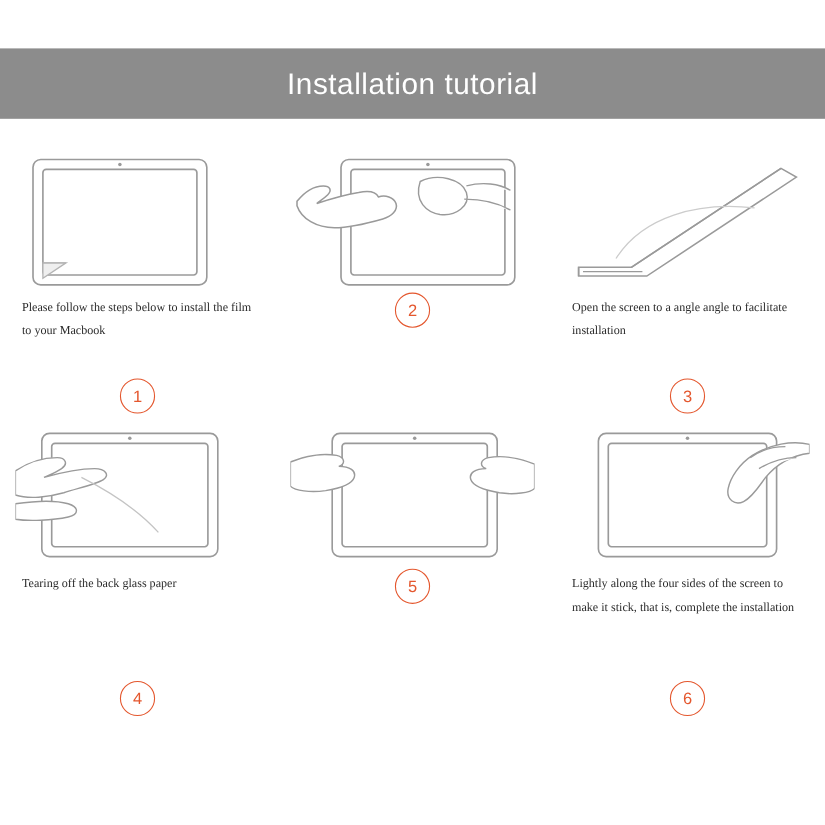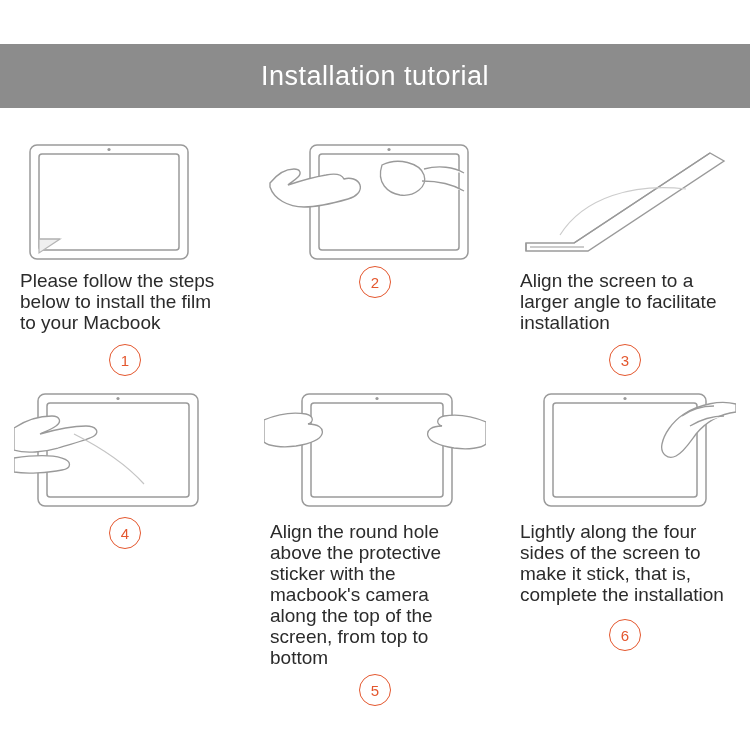--- a/index.html
+++ b/index.html
@@ -57,25 +57,25 @@
     width: 222px;
     height: 125px;
     position: relative;
   }
   .art svg {
     display: block;
   }
   .caption {
     width: 210px;
     margin-top: 10px;
-    font-size: 19px;
+    font-size: 11px;
     line-height: 21px;
     color: #2b2b2b;
     text-align: left;
-    font-family: Liberation Sans, sans-serif;
+    font-family: Liberation Serif, serif;
   }
   .row1 .caption { min-height: 68px; }
   .row2 .caption { min-height: 92px; }
   .step-num {
     margin-top: 4px;
     width: 30px;
     height: 30px;
     border: 1.6px solid #e4572e;
     border-radius: 50%;
     color: #e4572e;
@@ -150,21 +150,21 @@
             <path d="M12 108 L12 116"></path>
           </g>
           <g fill="none" stroke="#cccccc" stroke-width="1.2">
             <path d="M46 100 C70 62, 120 48, 172 54"></path>
           </g>
           <g fill="none" stroke="#9a9a9a" stroke-width="1.2">
             <path d="M16 112 L70 112"></path>
           </g>
         </svg>
       </div>
-      <div class="caption">Align the screen to a larger angle to facilitate installation</div>
+      <div class="caption">Open the screen to a angle angle to facilitate installation</div>
       <div class="step-num">3</div>
     </div>
 
     <div class="cell row2">
       <div class="art">
         <svg width="222" height="125" viewBox="0 0 222 125" xmlns="http://www.w3.org/2000/svg">
           <g fill="none" stroke="#9a9a9a" stroke-width="1.5">
             <rect x="24" y="8" width="160" height="112" rx="7"></rect>
             <rect x="33" y="17" width="142" height="94" rx="3"></rect>
             <circle cx="104" cy="12.5" r="1.6" fill="#9a9a9a" stroke="none"></circle>
@@ -173,20 +173,21 @@
             <path d="M0 42 C12 34, 26 30, 38 30 C46 30, 48 36, 42 40 C36 44, 30 46, 26 48
                      C40 44, 58 40, 72 40 C82 40, 86 46, 80 50 C74 54, 56 58, 44 62
                      C30 66, 12 68, 0 64 Z"></path>
             <path d="M0 72 C14 70, 34 68, 48 72 C58 75, 58 82, 48 84 C34 87, 12 88, 0 86 Z"></path>
           </g>
           <g fill="none" stroke="#c4c4c4" stroke-width="1.2">
             <path d="M60 48 C84 60, 110 76, 130 98"></path>
           </g>
         </svg>
       </div>
+      <div class="caption">Tearing off the back glass paper</div>
       <div class="step-num">4</div>
     </div>
 
     <div class="cell row2">
       <div class="art">
         <svg width="222" height="125" viewBox="0 0 222 125" xmlns="http://www.w3.org/2000/svg">
           <g fill="none" stroke="#9a9a9a" stroke-width="1.5">
             <rect x="38" y="8" width="150" height="112" rx="7"></rect>
             <rect x="47" y="17" width="132" height="94" rx="3"></rect>
             <circle cx="113" cy="12.5" r="1.6" fill="#9a9a9a" stroke="none"></circle>
@@ -196,21 +197,20 @@
                      C54 38, 60 42, 58 48 C56 54, 44 58, 32 60
                      C18 62, 4 60, 0 56 Z"></path>
           </g>
           <g fill="#ffffff" stroke="#9a9a9a" stroke-width="1.3">
             <path d="M222 36 C208 30, 192 28, 180 30 C172 32, 172 38, 178 40
                      C168 40, 162 44, 164 50 C166 56, 178 60, 190 62
                      C204 64, 218 62, 222 58 Z"></path>
           </g>
         </svg>
       </div>
-      <div class="caption">Align the round hole above the protective sticker with the macbook's camera along the top of the screen, from top to bottom</div>
       <div class="step-num">5</div>
     </div>
 
     <div class="cell row2">
       <div class="art">
         <svg width="222" height="125" viewBox="0 0 222 125" xmlns="http://www.w3.org/2000/svg">
           <g fill="none" stroke="#9a9a9a" stroke-width="1.5">
             <rect x="30" y="8" width="162" height="112" rx="7"></rect>
             <rect x="39" y="17" width="144" height="94" rx="3"></rect>
             <circle cx="111" cy="12.5" r="1.6" fill="#9a9a9a" stroke="none"></circle>

